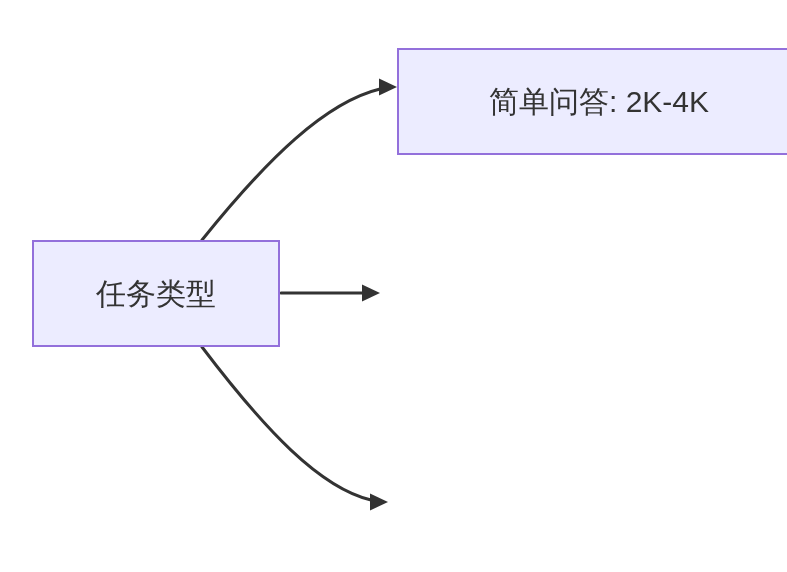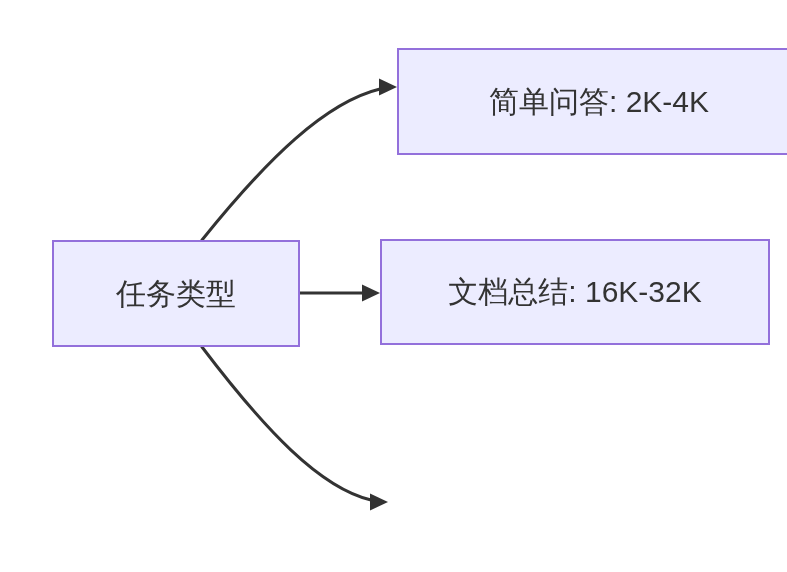--- a/index.html
+++ b/index.html
@@ -40,21 +40,21 @@
     border: 2.5px solid #9370DB;
     color: #333333;
     font-size: 30px;
     line-height: 1.2;
     display: flex;
     align-items: center;
     justify-content: center;
     white-space: nowrap;
     text-align: center;
   }
-  .node-task-type   { left: 32px;  top: 240px; width: 248px; height: 107px; margin-left: 20px; }
+  .node-task-type   { left: 32px;  top: 240px; width: 248px; height: 107px; }
   .node-simple-qa   { left: 397px; top: 48px;  width: 404px; height: 107px; }
   .node-doc-summary { left: 380px; top: 239px; width: 390px; height: 106px; }
   .node-multi-doc   { left: 388px; top: 446px; width: 375px; height: 110px; }
 </style>
 </head>
 <body>
 
 <div class="diagram">
 
   <svg class="edges" viewBox="0 0 787 572" xmlns="http://www.w3.org/2000/svg">
@@ -69,16 +69,15 @@
     <g>
       <path class="edge-line" d="M202,347 C265,430 320,488 371,500"></path>
       <polygon class="edge-head" points="388,502 370,493.5 370,510.5"></polygon>
     </g>
   </svg>
 
   <div class="node node-task-type">任务类型</div>
 
   <div class="node node-simple-qa">简单问答: 2K-4K</div>
 
-  <div class="node node-doc-summary">文档总结: 16K-32K</div>
 
 
 </div>
 
 </body></html>

